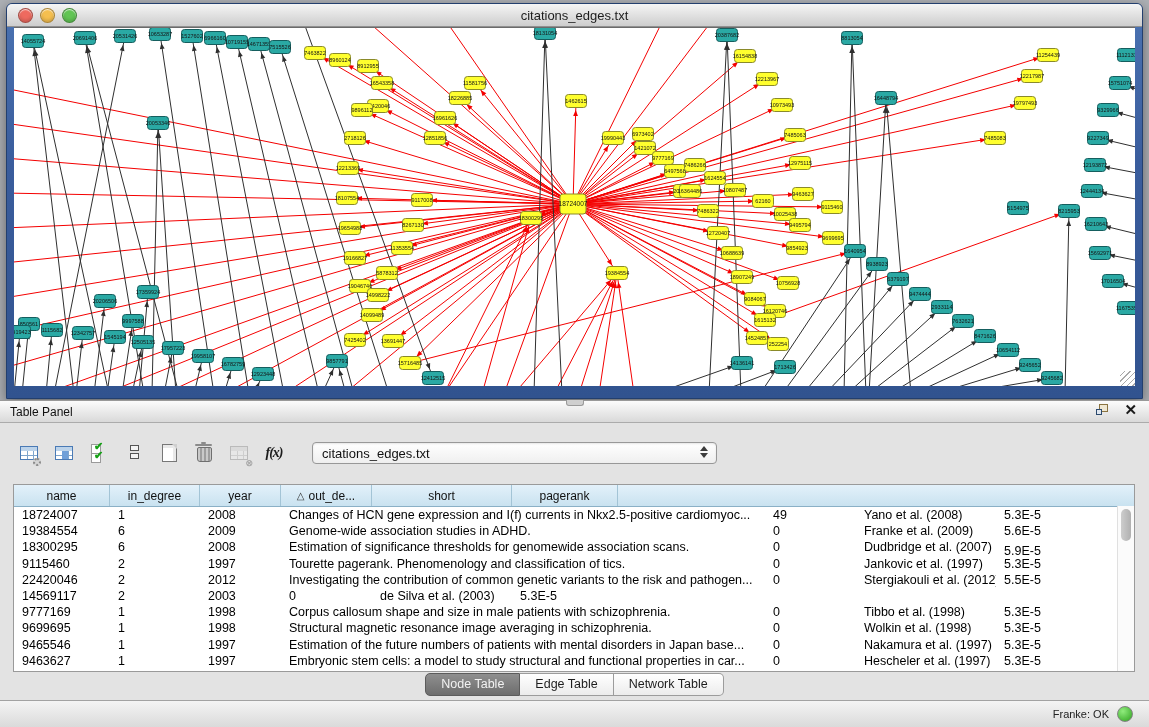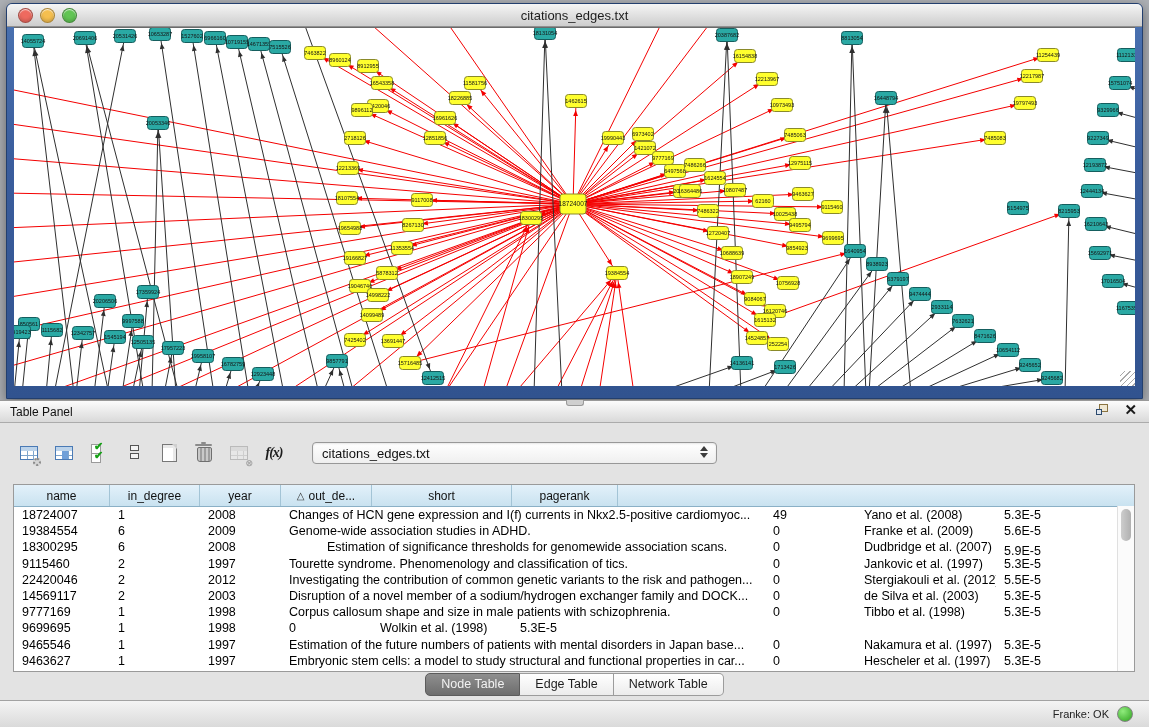--- a/index.html
+++ b/index.html
@@ -1009,70 +1009,70 @@
           <div class="td" style="width: 484px;">Genome-wide association studies in ADHD.</div>
           <div class="td" style="width: 91px;">0</div>
           <div class="td" style="width: 140px;">Franke et al. (2009)</div>
           <div class="td" style="width: 106px;">5.6E-5</div>
           <div class="td" style="width: 17px;"></div>
         </div>
         <div class="tr">
           <div class="td" style="width: 96px;">18300295</div>
           <div class="td" style="width: 90px;">6</div>
           <div class="td" style="width: 81px;">2008</div>
-          <div class="td" style="width: 484px; text-align: center;">Estimation of significance thresholds for genomewide association scans.</div>
+          <div class="td" style="width: 484px;">Estimation of significance thresholds for genomewide association scans.</div>
           <div class="td" style="width: 91px;">0</div>
           <div class="td" style="width: 140px;">Dudbridge et al. (2007)</div>
           <div class="td" style="width: 106px; margin-top: 8px;">5.9E-5</div>
           <div class="td" style="width: 17px;"></div>
         </div>
         <div class="tr">
           <div class="td" style="width: 96px;">9115460</div>
           <div class="td" style="width: 90px;">2</div>
           <div class="td" style="width: 81px;">1997</div>
-          <div class="td" style="width: 484px;">Tourette syndrome. Phenomenology and classification of tics.</div>
+          <div class="td" style="width: 484px;">Tourette pagerank. Phenomenology and classification of tics.</div>
           <div class="td" style="width: 91px;">0</div>
           <div class="td" style="width: 140px;">Jankovic et al. (1997)</div>
           <div class="td" style="width: 106px;">5.3E-5</div>
           <div class="td" style="width: 17px;"></div>
         </div>
         <div class="tr">
           <div class="td" style="width: 96px;">22420046</div>
           <div class="td" style="width: 90px;">2</div>
           <div class="td" style="width: 81px;">2012</div>
           <div class="td" style="width: 484px;">Investigating the contribution of common genetic variants to the risk and pathogen...</div>
           <div class="td" style="width: 91px;">0</div>
           <div class="td" style="width: 140px;">Stergiakouli et al. (2012)</div>
           <div class="td" style="width: 106px;">5.5E-5</div>
           <div class="td" style="width: 17px;"></div>
         </div>
         <div class="tr">
           <div class="td" style="width: 96px;">14569117</div>
           <div class="td" style="width: 90px;">2</div>
           <div class="td" style="width: 81px;">2003</div>
-          <div class="td" style="width: 484px;">Disruption of a novel member of a sodium/hydrogen exchanger family and DOCK...</div>
           <div class="td" style="width: 91px;">0</div>
           <div class="td" style="width: 140px;">de Silva et al. (2003)</div>
           <div class="td" style="width: 106px;">5.3E-5</div>
           <div class="td" style="width: 17px;"></div>
         </div>
         <div class="tr">
           <div class="td" style="width: 96px;">9777169</div>
           <div class="td" style="width: 90px;">1</div>
           <div class="td" style="width: 81px;">1998</div>
           <div class="td" style="width: 484px;">Corpus callosum shape and size in male patients with schizophrenia.</div>
           <div class="td" style="width: 91px;">0</div>
           <div class="td" style="width: 140px;">Tibbo et al. (1998)</div>
           <div class="td" style="width: 106px;">5.3E-5</div>
           <div class="td" style="width: 17px;"></div>
         </div>
         <div class="tr">
           <div class="td" style="width: 96px;">9699695</div>
           <div class="td" style="width: 90px;">1</div>
           <div class="td" style="width: 81px;">1998</div>
+          <div class="td" style="width: 484px;">Structural magnetic resonance image averaging in schizophrenia.</div>
           <div class="td" style="width: 91px;">0</div>
           <div class="td" style="width: 140px;">Wolkin et al. (1998)</div>
           <div class="td" style="width: 106px;">5.3E-5</div>
           <div class="td" style="width: 17px;"></div>
         </div>
         <div class="tr">
           <div class="td" style="width: 96px;">9465546</div>
           <div class="td" style="width: 90px;">1</div>
           <div class="td" style="width: 81px;">1997</div>
           <div class="td" style="width: 484px;">Estimation of the future numbers of patients with mental disorders in Japan base...</div>

